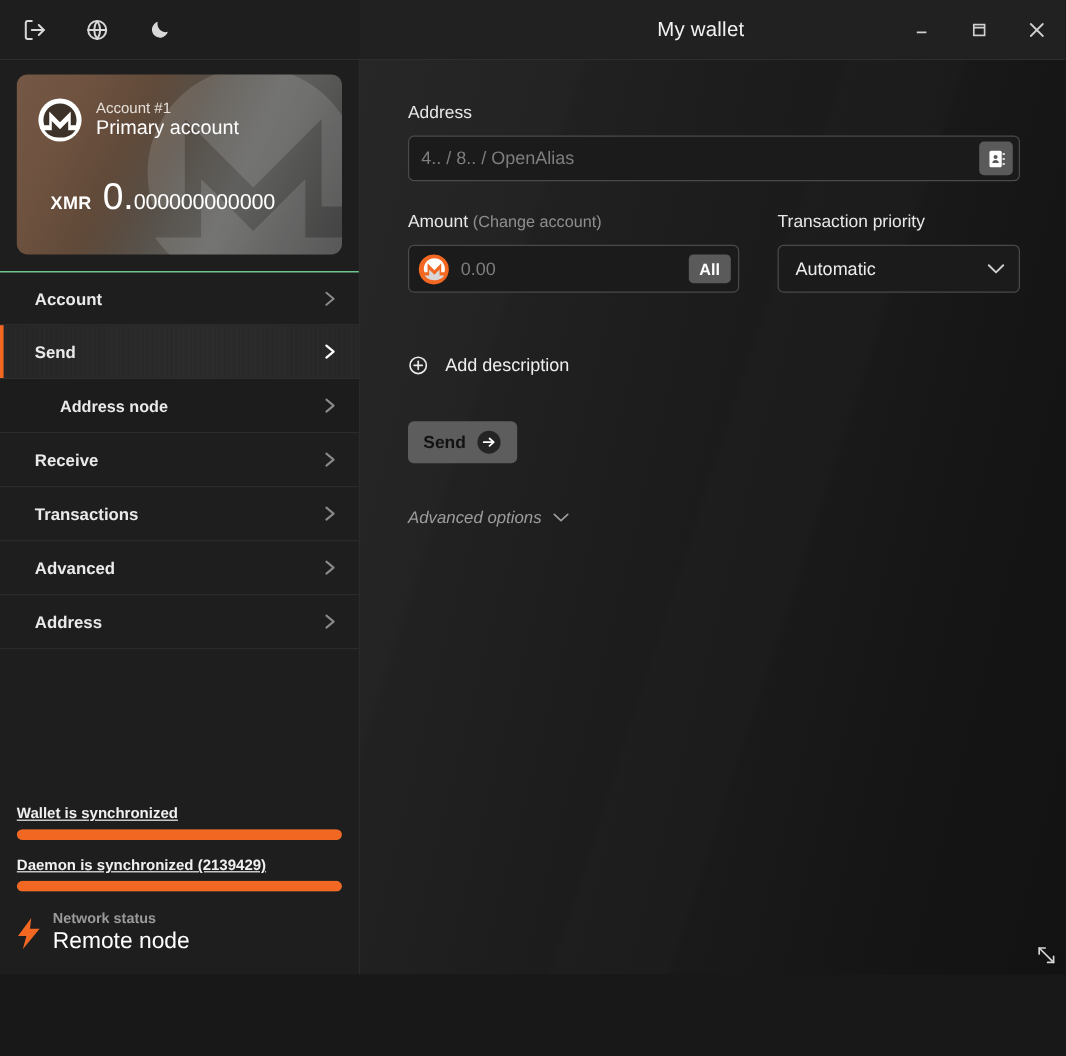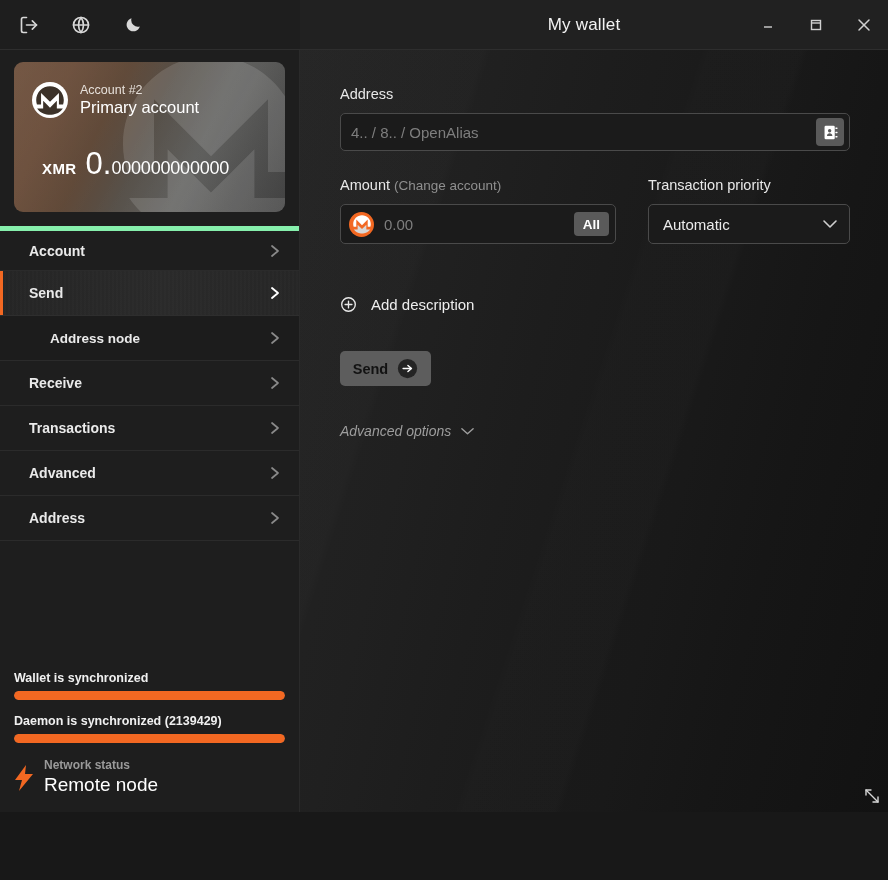--- a/index.html
+++ b/index.html
@@ -173,21 +173,21 @@
     height: 45px;
     display: flex;
     align-items: center;
     padding: 0 18px 0 29px;
     border-bottom: 1px solid #2b2b2b;
     cursor: pointer;
     color: #eaeaea;
     font-size: 14px;
     font-weight: bold;
   }
-  .nav-item:first-child { border-top: 5px solid #86efac; }
+  .nav-item:first-child { border-top: 1px solid #86efac; }
   .nav-item .label { flex: 1; }
   .nav-item .chev { color: #8a8a8a; display: flex; align-items: center; }
   .nav-item.active {
     background:
       repeating-linear-gradient(90deg, rgba(255,255,255,.012) 0 2px, rgba(255,255,255,0) 2px 4px),
       linear-gradient(90deg, #252525 0%, #2a2a2a 55%, #262626 100%);
     border-bottom-color: #2e2e2e;
   }
   .nav-item.active::before {
     content: "";
@@ -203,20 +203,21 @@
   .nav-spacer { flex: 1; }
 
   
   .status-block { padding: 0 14px 16px 14px; }
   .status-line { margin-bottom: 14px; }
   .status-text {
     font-size: 12.5px;
     font-weight: bold;
     color: #f0f0f0;
     margin-bottom: 6px;
+    text-decoration: underline;
   }
   .progress {
     height: 9px;
     border-radius: 5px;
     background: #3a3a3a;
     overflow: hidden;
   }
   .progress .fill {
     height: 100%;
     background: #f26822;
@@ -477,21 +478,21 @@
         <div class="card-sheen"></div>
 
         <div class="card-head">
           <div class="xmr-logo">
             <svg viewBox="0 0 100 100" fill="#3c3229">
               <path d="M50 4 C24.6 4 4 24.6 4 50 c0 5.1 .8 10 2.4 14.6 h13.8 V26.3 L50 56.2 l29.8-29.9 V64.6 h13.8 C95.2 60 96 55.1 96 50 C96 24.6 75.4 4 50 4 z"></path>
               <path d="M40.4 66.1 L27.2 52.9 V78.5 H7.1 C15.1 90.4 28.8 98.3 44.3 98.8 l.2 .1 h10.9 c15.6-.4 29.4-8.3 37.5-20.4 H72.8 V52.9 L59.6 66.1 L50 75.7 L40.4 66.1 z"></path>
             </svg>
           </div>
           <div class="acct-meta">
-            <span class="acct-num">Account #2</span>
+            <span class="acct-num">Account #1</span>
             <span class="acct-name">Primary account</span>
           </div>
         </div>
 
         <div class="card-balance">
           <span class="bal-unit">XMR</span>
           <span class="bal-int">0.</span>
           <span class="bal-frac">000000000000</span>
         </div>
       </div>

